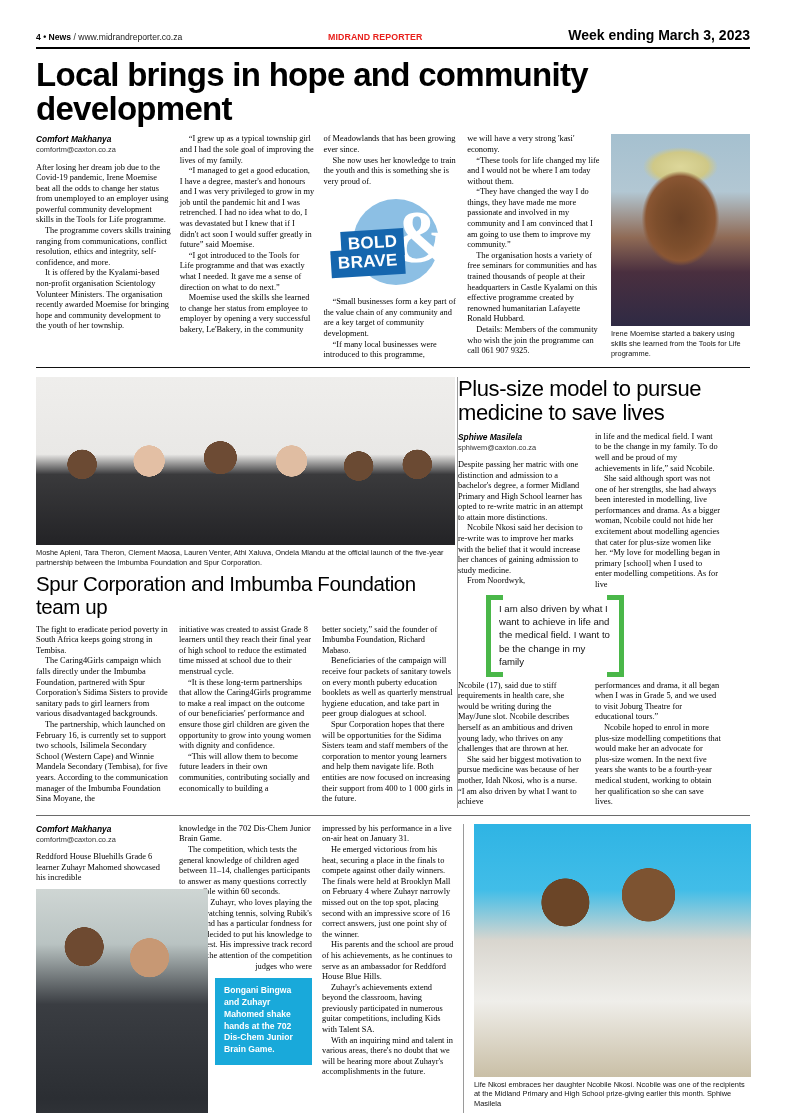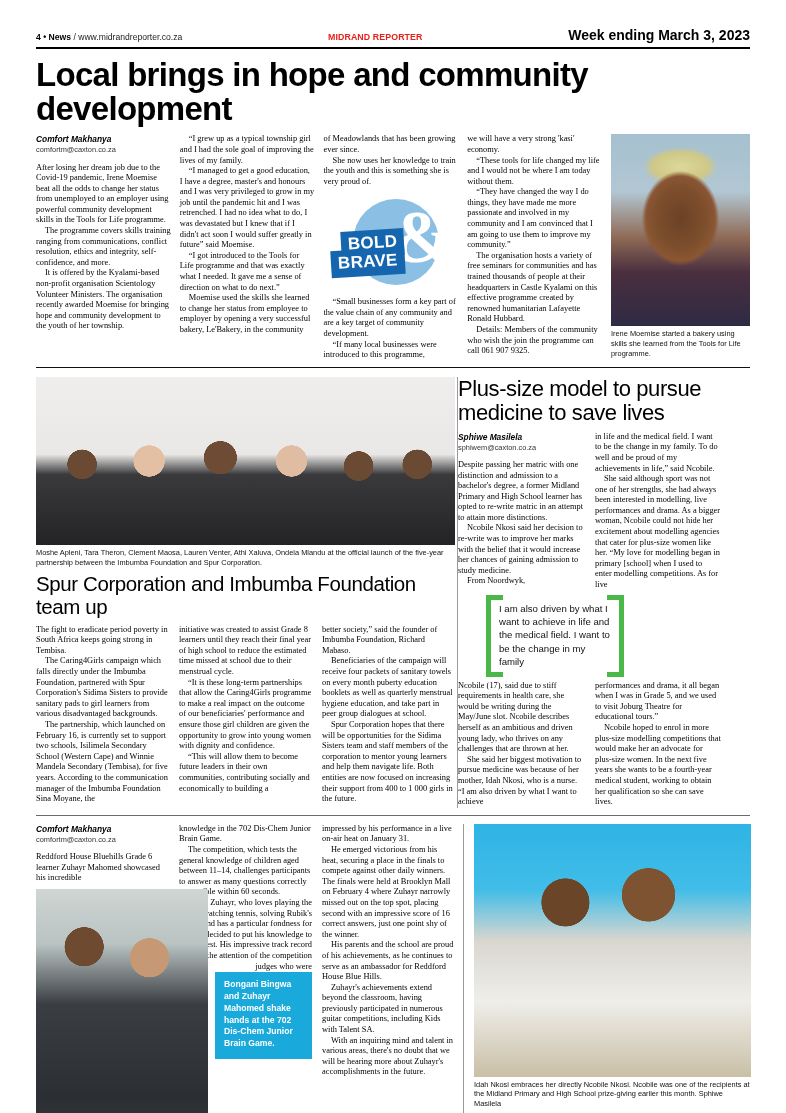--- a/index.html
+++ b/index.html
@@ -345,33 +345,33 @@
             <div class="mail">comfortm@caxton.co.za</div>
           </div>
           <p class="body noind">Reddford House Bluehills Grade 6 learner Zuhayr Mahomed showcased his incredible</p>
           <div class="photo ph-learner" style="margin-top:5px"></div>
         </div>
 
         <div class="c">
           <p class="body noind">knowledge in the 702 Dis-Chem Junior Brain Game.</p>
           <p class="body">The competition, which tests the general knowledge of children aged between 11–14, challenges participants to answer as many questions correctly as possible within 60 seconds.</p>
           <p class="body" style="text-indent:9px;text-align:right">Zuhayr, who loves playing the guitar, watching tennis, solving Rubik's cubes, and has a particular fondness for maths, decided to put his knowledge to the test. His impressive track record caught the attention of the competition judges who were</p>
-          <div class="cyanbox" style="margin-left:36px">Bongani Bingwa and Zuhayr Mahomed shake hands at the 702 Dis-Chem Junior Brain Game.</div>
+          <div class="cyanbox" style="margin-top:6px;margin-left:36px">Bongani Bingwa and Zuhayr Mahomed shake hands at the 702 Dis-Chem Junior Brain Game.</div>
         </div>
 
         <div class="c">
           <p class="body noind">impressed by his performance in a live on-air heat on January 31.</p>
           <p class="body">He emerged victorious from his heat, securing a place in the finals to compete against other daily winners. The finals were held at Brooklyn Mall on February 4 where Zuhayr narrowly missed out on the top spot, placing second with an impressive score of 16 correct answers, just one point shy of the winner.</p>
           <p class="body">His parents and the school are proud of his achievements, as he continues to serve as an ambassador for Reddford House Blue Hills.</p>
           <p class="body">Zuhayr's achievements extend beyond the classroom, having previously participated in numerous guitar competitions, including Kids with Talent SA.</p>
           <p class="body">With an inquiring mind and talent in various areas, there's no doubt that we will be hearing more about Zuhayr's accomplishments in the future.</p>
         </div>
       </div>
     </div>
 
     <div class="sec3-right vrule">
       <div class="photo ph-nkosi"></div>
-      <div class="cap" style="width:277px">Idah Nkosi embraces her directly Ncobile Nkosi. Ncobile was one of the recipients at the Midland Primary and High School prize-giving earlier this month. Sphiwe Masilela</div>
+      <div class="cap" style="width:277px">Life Nkosi embraces her daughter Ncobile Nkosi. Ncobile was one of the recipients at the Midland Primary and High School prize-giving earlier this month. Sphiwe Masilela</div>
     </div>
 
   </div>
 
 </div>
 
 </body></html>

